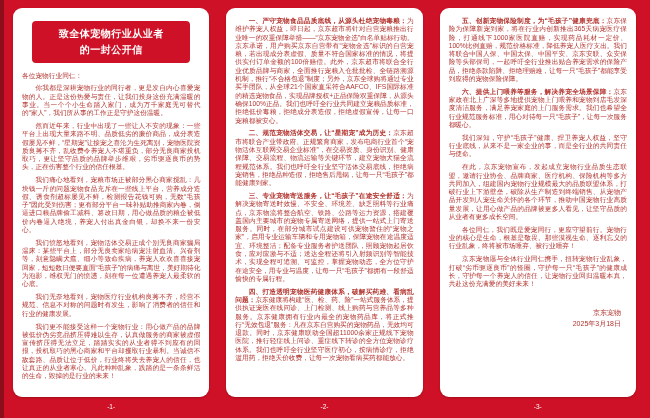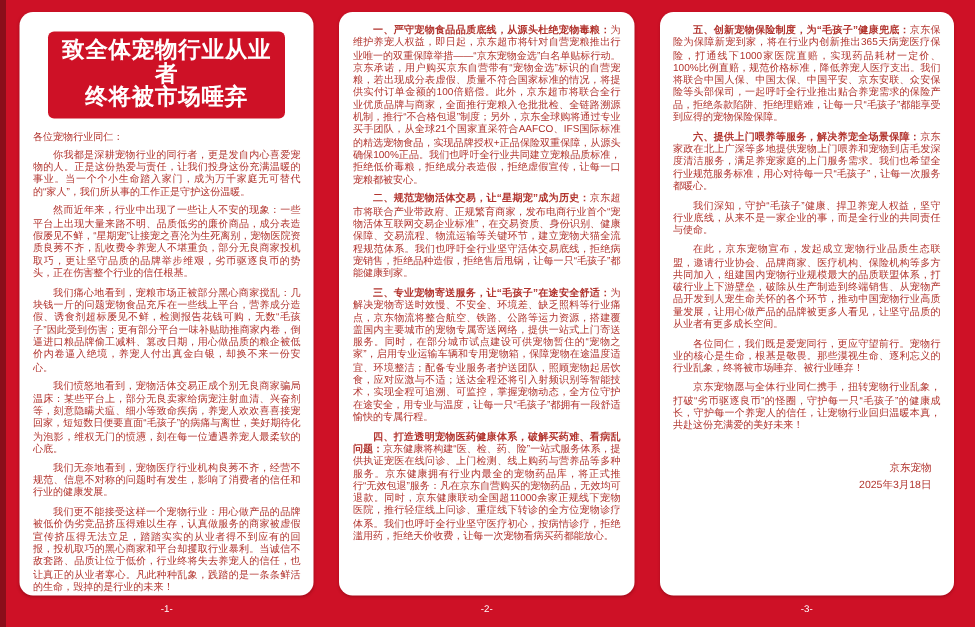--- a/index.html
+++ b/index.html
@@ -32,21 +32,21 @@
     text-align: justify;
   }
   .title-box {
     background: var(--title-bg, #CE1126);
     color: var(--title-text, #FFFFFF);
     border-radius: 4px;
     margin: 4px 10px 9px 10px;
     padding: 5px 4px 6px 4px;
     text-align: center;
     font-weight: bold;
-    font-size: 15px;
+    font-size: 10px;
     line-height: 15.5px;
     letter-spacing: 0.5px;
   }
   .greeting { margin-bottom: 4px; }
   .para { text-indent: 2em; margin-bottom: 4.5px; }
   .para:last-child { margin-bottom: 0; }
   .lead { font-weight: bold; }
   .sig-block {
     margin-top: 20px; margin-right: 6px;
     text-align: right;
@@ -66,21 +66,21 @@
 <body>
 
 <div class="poster">
   <div class="edge-strip"></div>
 
   <div class="panels">
 
     <div class="panel">
       <div class="title-box">
         <div>致全体宠物行业从业者</div>
-        <div>终将被市场唾弃</div>
+        <div>的一封公开信</div>
       </div>
       <div class="greeting">各位宠物行业同仁：</div>
       <p class="para"><span>你我都是深耕宠物行业的同行者，更是发自内心喜爱宠物的人。正是这份热爱与责任，让我们投身这份充满温暖的事业。当一个个小生命踏入家门，成为万千家庭无可替代的“家人”，我们所从事的工作正是守护这份温暖。</span></p>
       <p class="para"><span>然而近年来，行业中出现了一些让人不安的现象：一些平台上出现大量来路不明、品质低劣的廉价商品，成分表造假屡见不鲜，“星期宠”让接宠之喜沦为生死离别，宠物医院资质良莠不齐，乱收费令养宠人不堪重负，部分无良商家投机取巧，更让坚守品质的品牌举步维艰，劣币驱逐良币的势头，正在伤害整个行业的信任根基。</span></p>
       <p class="para"><span>我们痛心地看到，宠粮市场正被部分黑心商家搅乱：几块钱一斤的问题宠物食品充斥在一些线上平台，营养成分造假、诱食剂超标屡见不鲜，检测报告花钱可购，无数“毛孩子”因此受到伤害；更有部分平台一味补贴助推商家内卷，倒逼进口粮品牌偷工减料、篡改日期，用心做品质的粮企被低价内卷逼入绝境，养宠人付出真金白银，却换不来一份安心。</span></p>
       <p class="para"><span>我们愤怒地看到，宠物活体交易正成个别无良商家骗局温床：某些平台上，部分无良卖家给病宠注射血清、兴奋剂等，刻意隐瞒犬瘟、细小等致命疾病，养宠人欢欢喜喜接宠回家，短短数日便要直面“毛孩子”的病痛与离世，美好期待化为泡影，维权无门的愤懑，刻在每一位遭遇养宠人最柔软的心底。</span></p>
       <p class="para"><span>我们无奈地看到，宠物医疗行业机构良莠不齐，经营不规范、信息不对称的问题时有发生，影响了消费者的信任和行业的健康发展。</span></p>
       <p class="para"><span>我们更不能接受这样一个宠物行业：用心做产品的品牌被低价伪劣竞品挤压得难以生存，认真做服务的商家被虚假宣传挤压得无法立足，踏踏实实的从业者得不到应有的回报，投机取巧的黑心商家和平台却攫取行业暴利。当诚信不敌套路、品质让位于低价，行业终将失去养宠人的信任，也让真正的从业者寒心。凡此种种乱象，践踏的是一条条鲜活的生命，毁掉的是行业的未来！</span></p>
     </div>
 

